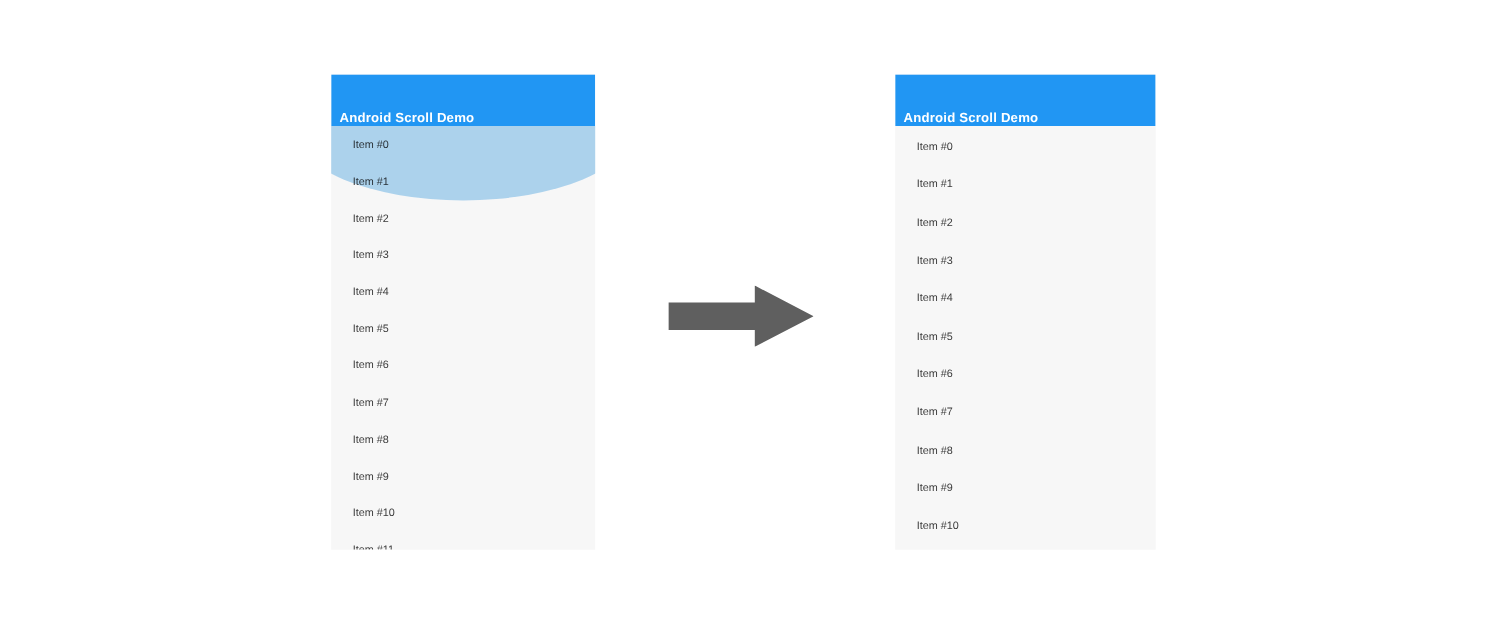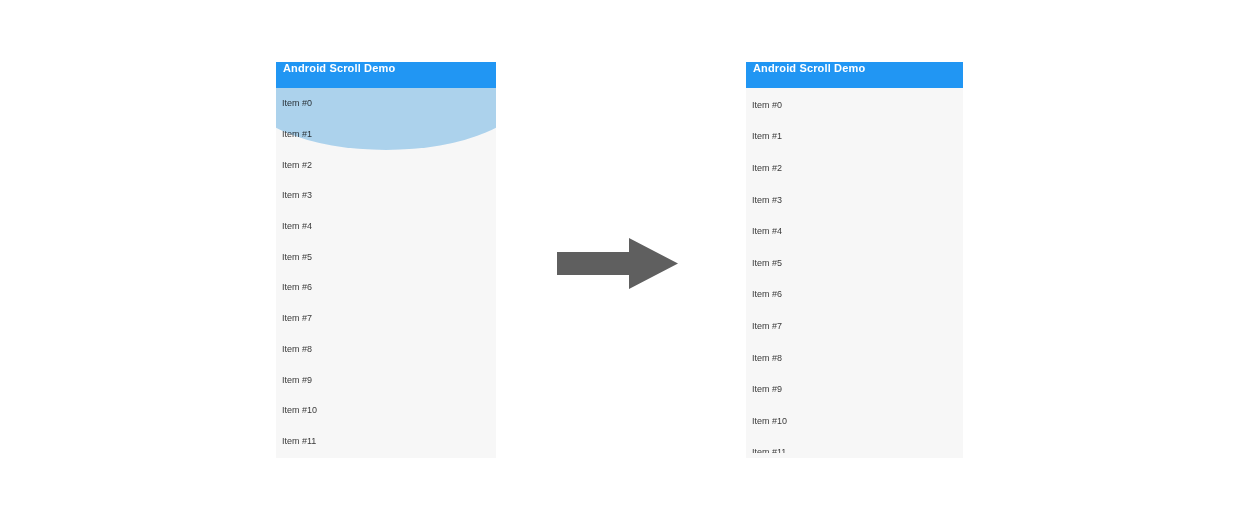--- a/index.html
+++ b/index.html
@@ -28,24 +28,24 @@
     height: 396px;
   }
   #panel-after {
     left: 746px;
     top: 62px;
     width: 217px;
     height: 396px;
   }
 
   .app-header {
-    height: 26px;
+    height: 43px;
     background: #2196f3;
     display: flex;
-    align-items: flex-start;
+    align-items: flex-end;
     padding-left: 7px;
     box-sizing: border-box;
   }
   .app-header-title {
     color: #ffffff;
     font-size: 11px;
     font-weight: bold;
     letter-spacing: 0.15px;
     white-space: nowrap;
   }
@@ -59,21 +59,21 @@
   #panel-after  .list-viewport { height: 365px; }
 
   .list-inner {
     position: relative;
     z-index: 2;
   }
 
   .list-item {
     font-size: 9px;
     color: #3a3a3a;
-    padding-left: 6px;
+    padding-left: 18px;
     box-sizing: border-box;
     display: flex;
     align-items: center;
     white-space: nowrap;
   }
   #panel-before .list-item { height: 30.7px; }
   #panel-after  .list-item { height: 31.6px; }
   #panel-after .list-inner { padding-top: 1px; }
 
   

